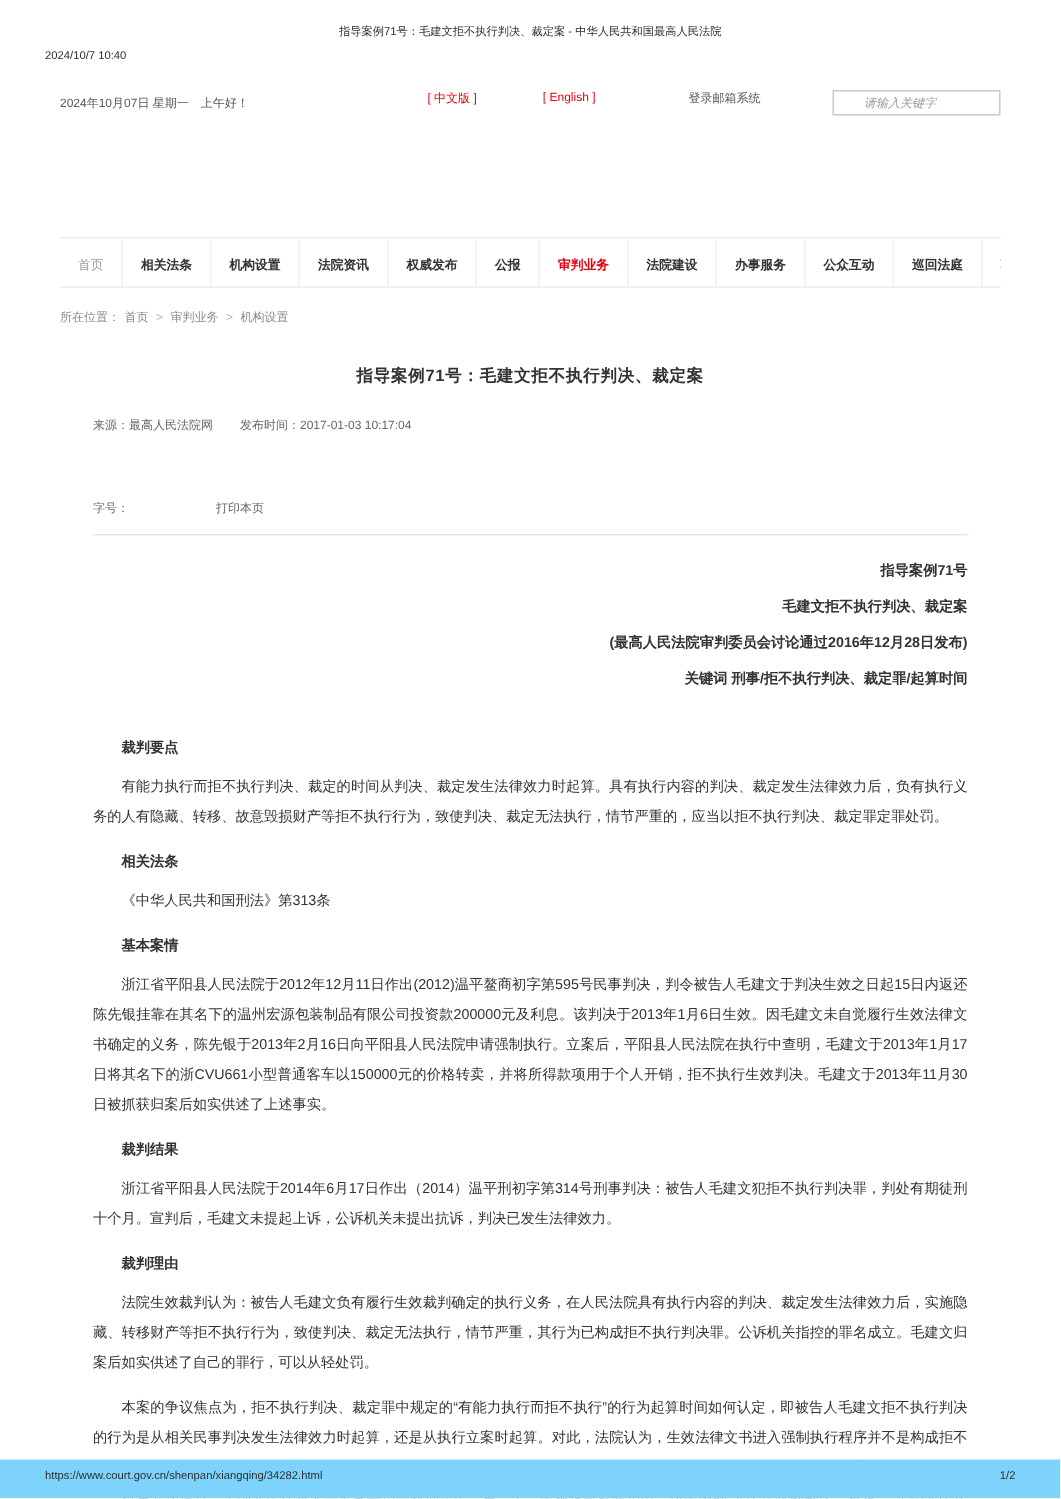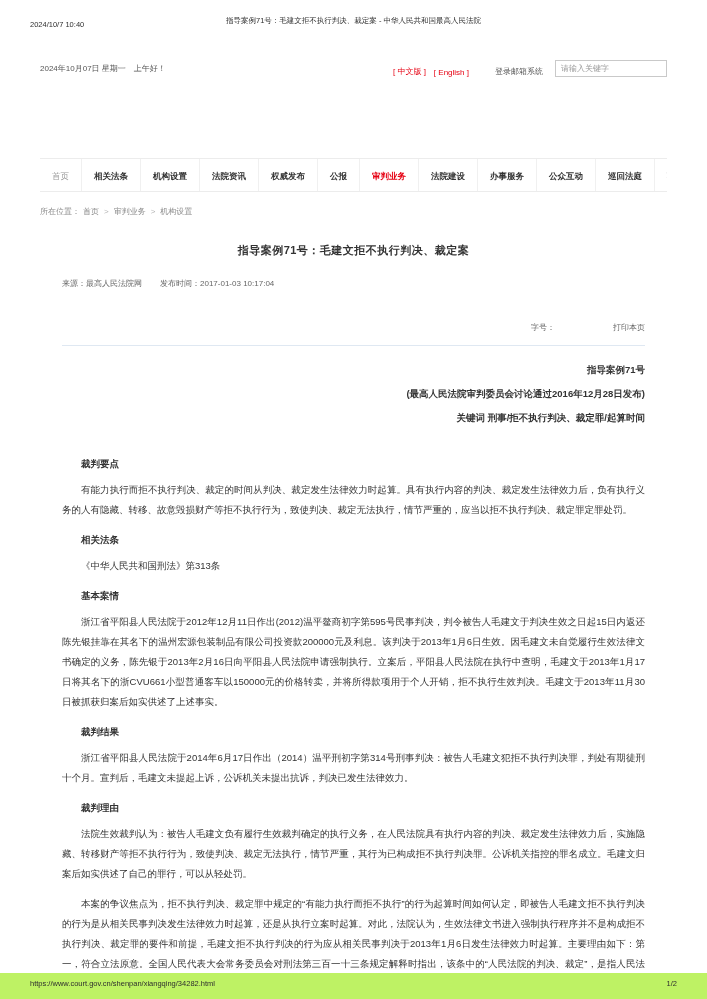--- a/index.html
+++ b/index.html
@@ -2,51 +2,51 @@
 <html><head>
 <meta charset="utf-8">
 <style>
   * { box-sizing: border-box; margin: 0; padding: 0; }
   html,body { background: #ffffff; }
   body { width: 707px; height: 999px; font-family: "Liberation Sans", "DejaVu Sans", sans-serif; }
   .sheet { position: relative; width: 707px; height: 999px; background: #fff; overflow: hidden; color: #333; }
 
   
   .print-header { position: absolute; top: 16px; left: 30px; width: 647px; font-size: 7.5px; color: #2e2e2e; }
-  .ph-date { position: absolute; left: 0; top: 4px; }
+  .ph-date { position: absolute; left: 0; top: 16px; }
   .ph-title { display: block; text-align: center; }
-  .print-footer { position: absolute; left: 0; right: 0; bottom: 0; height: 26px; background: #bef264; display: flex; justify-content: space-between; padding: 6px 30px 0; font-size: 7.5px; color: #2e2e2e; }
+  .print-footer { position: absolute; left: 0; right: 0; bottom: 0; height: 26px; background: #7dd3fc; display: flex; justify-content: space-between; padding: 6px 30px 0; font-size: 7.5px; color: #2e2e2e; }
 
   .content { position: absolute; top: 58px; left: 40px; right: 40px; }
 
   
   .topbar { display: flex; justify-content: space-between; align-items: center; height: 20px; font-size: 8px; color: #555; }
-  .topbar-right { display: flex; align-items: flex-end; }
+  .topbar-right { display: flex; align-items: flex-start; gap: 36px; }
   .lang-link { color: #e60012; margin-left: 8px; cursor: pointer; }
   .mail-login { margin-left: 26px; color: #555; cursor: pointer; }
-  .search-input { margin-left: 12px; width: 112px; height: 17px; border: 1px solid #c9c9c9; font-size: 8px; padding: 0 5px; color: #333; outline: none; font-family: inherit; }
+  .search-input { margin-left: 12px; width: 112px; height: 17px; border: 1px solid #c9c9c9; font-size: 8px; padding: 0 20px; color: #333; outline: none; font-family: inherit; font-style: italic; }
   .search-input::placeholder { color: #999; }
 
   .banner-space { height: 80px; }
 
   
   .nav { display: flex; border-top: 1px solid #ececec; border-bottom: 1px solid #ececec; height: 34px; overflow: hidden; white-space: nowrap; }
   .nav-item { flex: 0 0 auto; padding: 0 12px; line-height: 34px; font-size: 8.5px; font-weight: bold; color: #333; border-right: 1px solid #f0f0f0; cursor: pointer; }
   .nav-item.muted { color: #9a9a9a; font-weight: normal; }
   .nav-item.active { color: #e60012; }
 
   
   .breadcrumb { margin-top: 14px; font-size: 8px; color: #8a8a8a; }
   .breadcrumb .crumb { color: #8a8a8a; margin: 0 3px; cursor: pointer; }
   .breadcrumb .sep { color: #b5b5b5; margin: 0 2px; }
 
   
   .article { padding: 0 22px; }
   .article-title { margin-top: 26px; text-align: center; font-size: 11px; font-weight: 600; color: #333; letter-spacing: 0.5px; }
-  .meta { margin-top: 20px; padding-bottom: 12px; border-bottom: 1px solid #dfe8f2; display: flex; justify-content: space-between; font-size: 8px; color: #666; }
+  .meta { margin-top: 20px; padding-bottom: 12px; border-bottom: 1px solid #dfe8f2; display: flex; justify-content: space-between; font-size: 8px; color: #666; flex-direction: column; }
   .meta-left .gap { margin-left: 18px; }
   .meta-right { display: flex; align-items: flex-end; }
   .meta-right .fontsize { margin-right: 58px; }
   .print-page-btn { color: #666; cursor: pointer; margin-top: 44px; }
 
   .center-lines { margin-top: 12px; }
   .center-line { text-align: right; font-weight: bold; font-size: 9.5px; line-height: 24px; color: #333; }
 
   .section-heading { font-size: 9.5px; font-weight: bold; padding-left: 2em; margin: 10px 0 6px; line-height: 20px; color: #333; }
   .section-heading.first { margin-top: 24px; }
@@ -104,20 +104,21 @@
           <span>来源：</span><span>最高人民法院网</span><span class="gap">发布时间：</span><span>2017-01-03 10:17:04</span>
         </span>
         <span class="meta-right">
           <span class="fontsize">字号：</span>
           <span class="print-page-btn">打印本页</span>
         </span>
       </div>
 
       <div class="center-lines">
         <div class="center-line">指导案例71号</div>
+        <div class="center-line">毛建文拒不执行判决、裁定案</div>
         <div class="center-line">(最高人民法院审判委员会讨论通过2016年12月28日发布)</div>
         <div class="center-line">关键词 刑事/拒不执行判决、裁定罪/起算时间</div>
       </div>
 
       <div>
         <div class="section-heading first">裁判要点</div>
         <p class="para">有能力执行而拒不执行判决、裁定的时间从判决、裁定发生法律效力时起算。具有执行内容的判决、裁定发生法律效力后，负有执行义务的人有隐藏、转移、故意毁损财产等拒不执行行为，致使判决、裁定无法执行，情节严重的，应当以拒不执行判决、裁定罪定罪处罚。</p>
       </div>
 
       <div>

